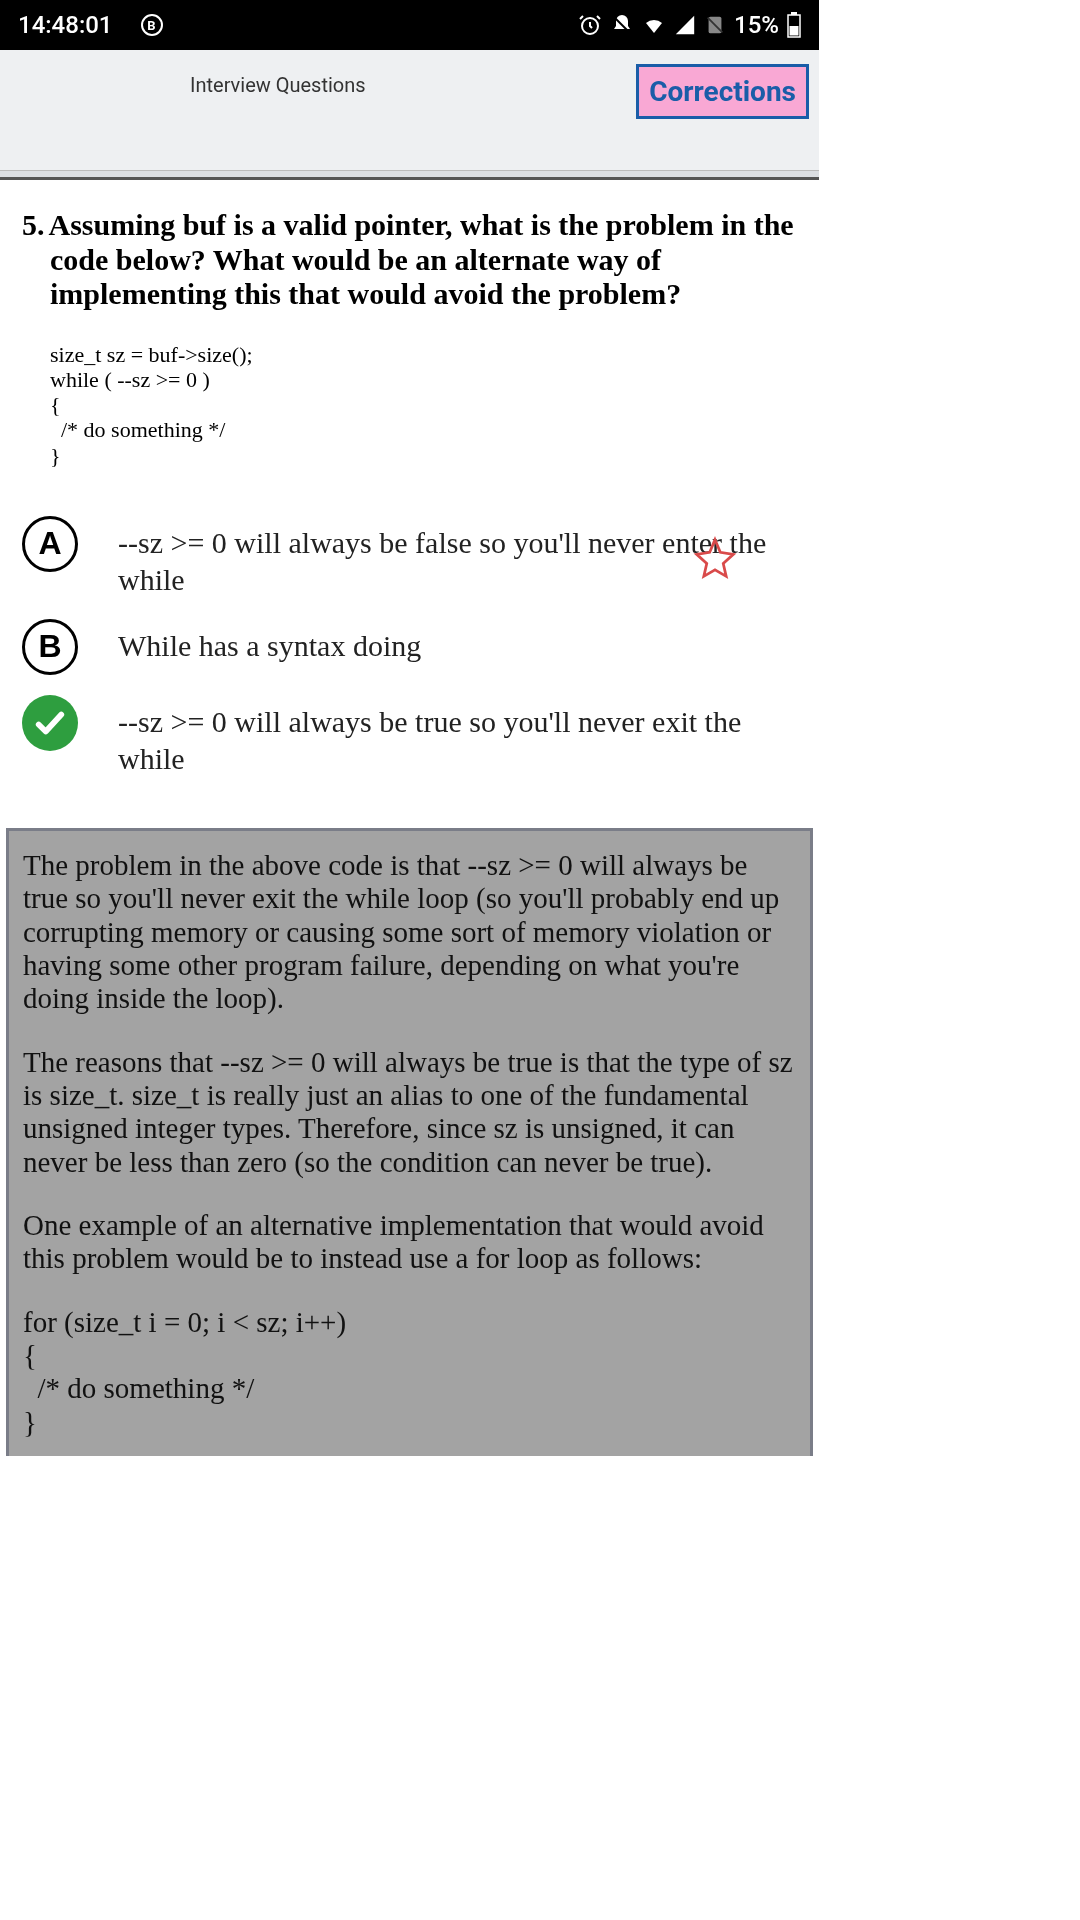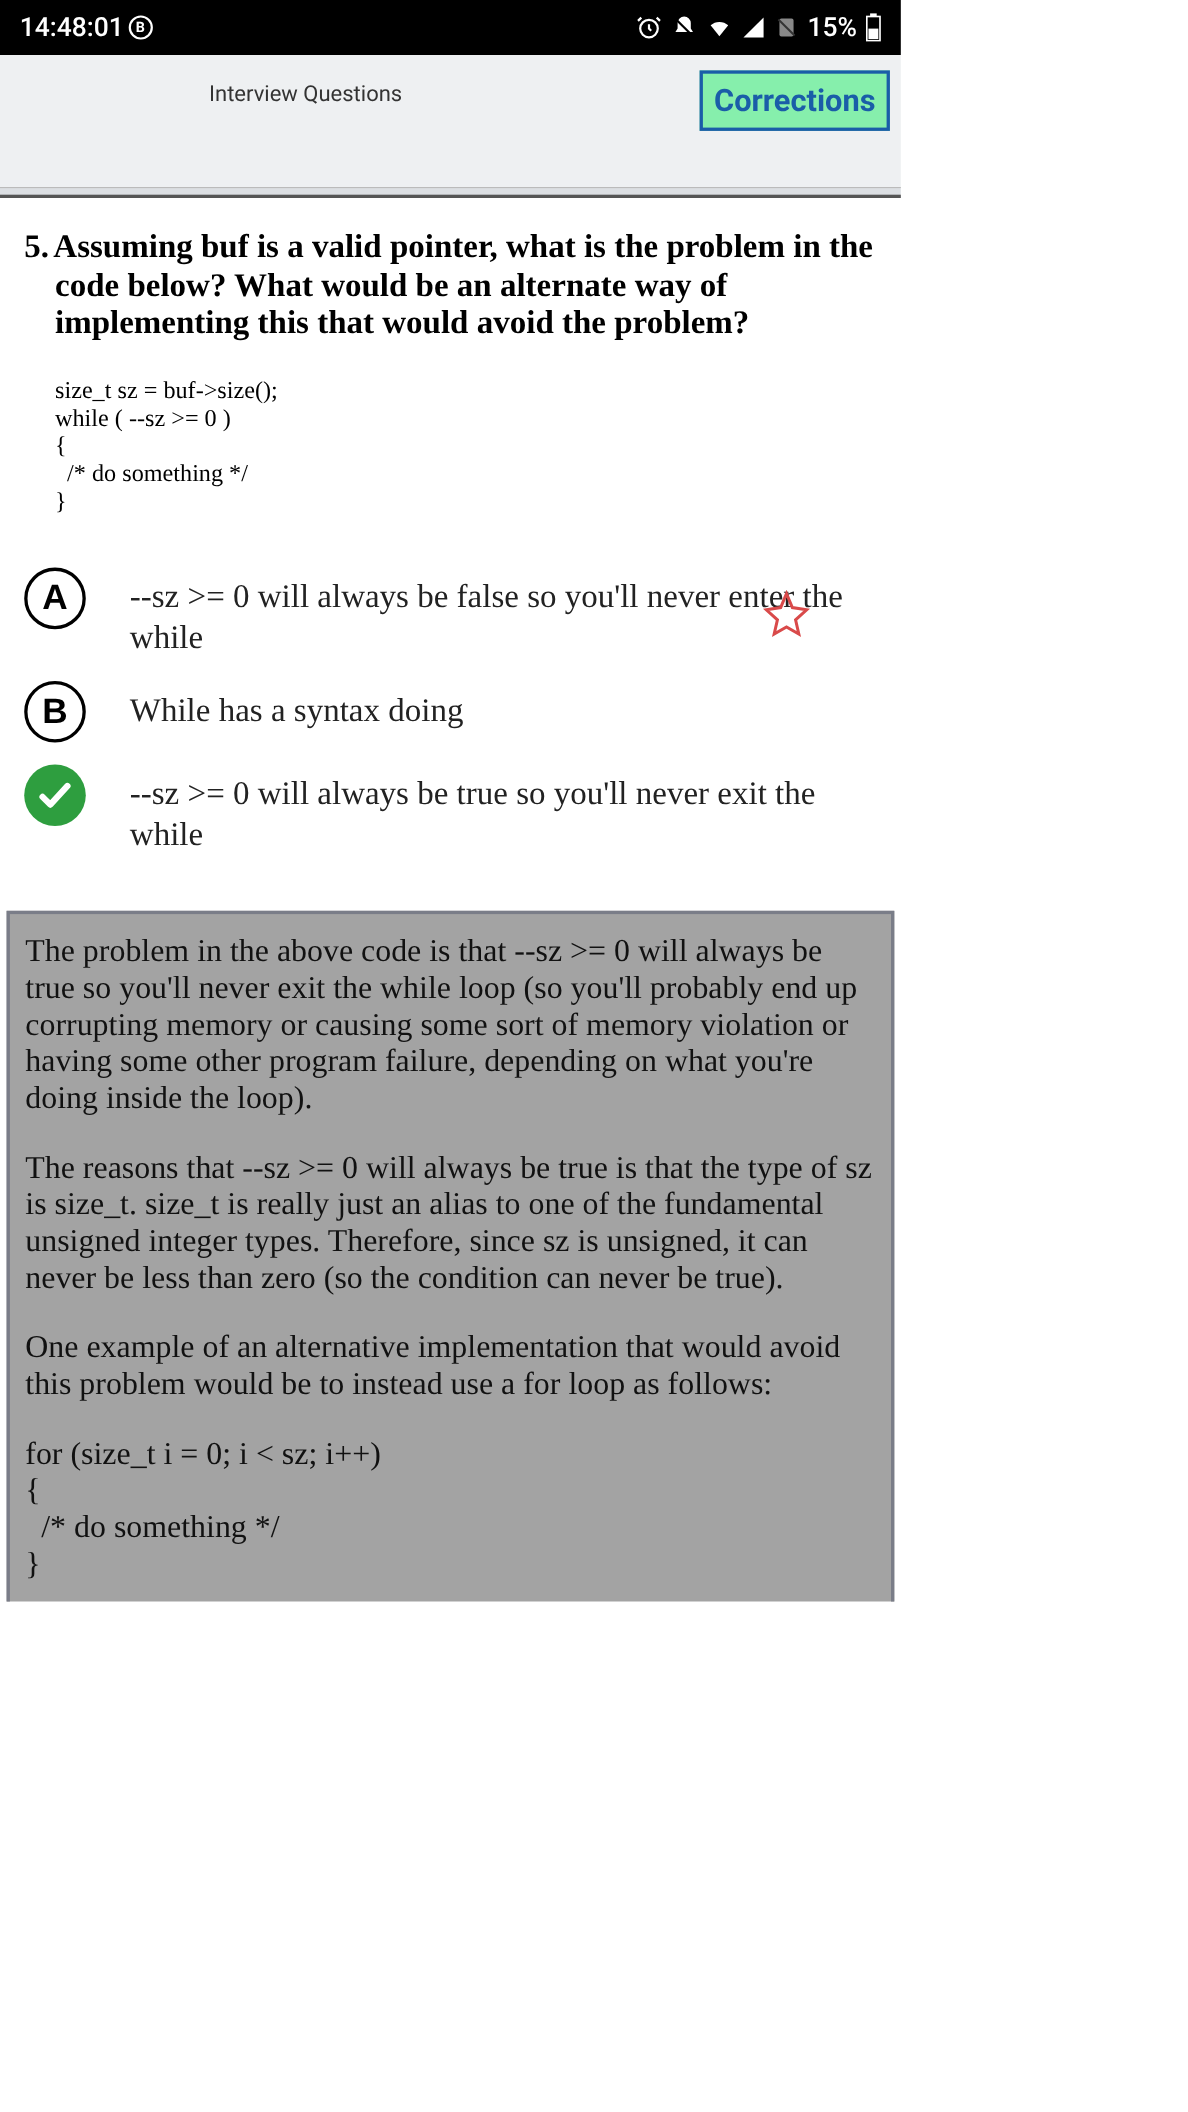--- a/index.html
+++ b/index.html
@@ -15,21 +15,21 @@
   background: #000;
   color: #fff;
   display: flex;
   align-items: center;
   justify-content: space-between;
   padding: 0 18px;
   font-family: -apple-system, Roboto, sans-serif;
   font-size: 24px;
   font-weight: 500;
 }
-.status-left { display: flex; align-items: center; gap: 4px; }
+.status-left { display: flex; align-items: center; gap: 28px; }
 .status-right { display: flex; align-items: center; gap: 8px; }
 .status-icon { display: inline-flex; }
 .b-circle {
   width: 22px; height: 22px; border: 2px solid #fff; border-radius: 50%;
   display: inline-flex; align-items: center; justify-content: center;
   font-size: 13px; font-weight: bold;
 }
 .app-header {
   height: 120px;
   background: #eef0f2;
@@ -44,21 +44,21 @@
   color: #333;
   margin-left: 180px;
   margin-top: 5px;
 }
 .corrections-btn {
   position: absolute;
   right: 10px;
   top: 14px;
   border: 3px solid #1a5da8;
   color: #1a5da8;
-  background: #86efac;
+  background: #f9a8d4;
   font-family: -apple-system, Roboto, sans-serif;
   font-size: 28px;
   font-weight: 700;
   padding: 8px 10px;
 }
 .divider-bar {
   height: 10px;
   background: #dcdfe3;
   border-top: 1px solid #bbb;
   border-bottom: 3px solid #555;

